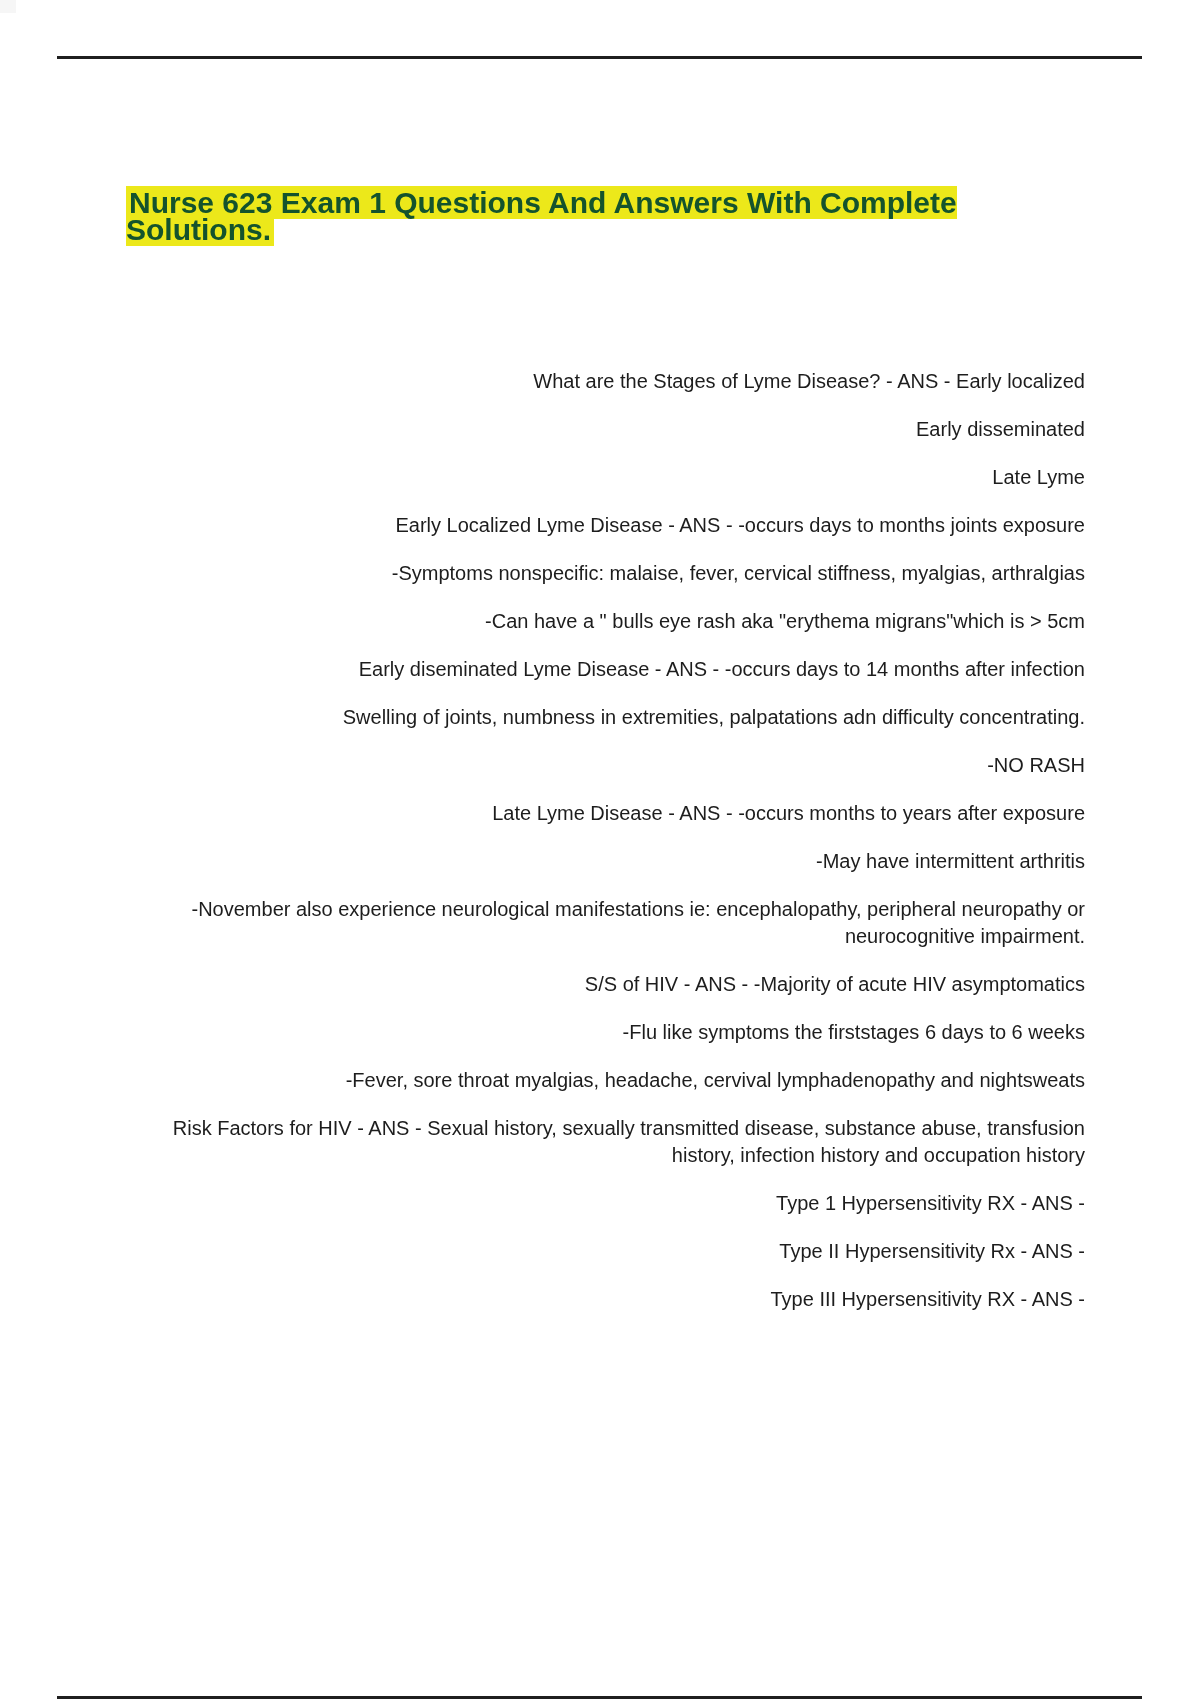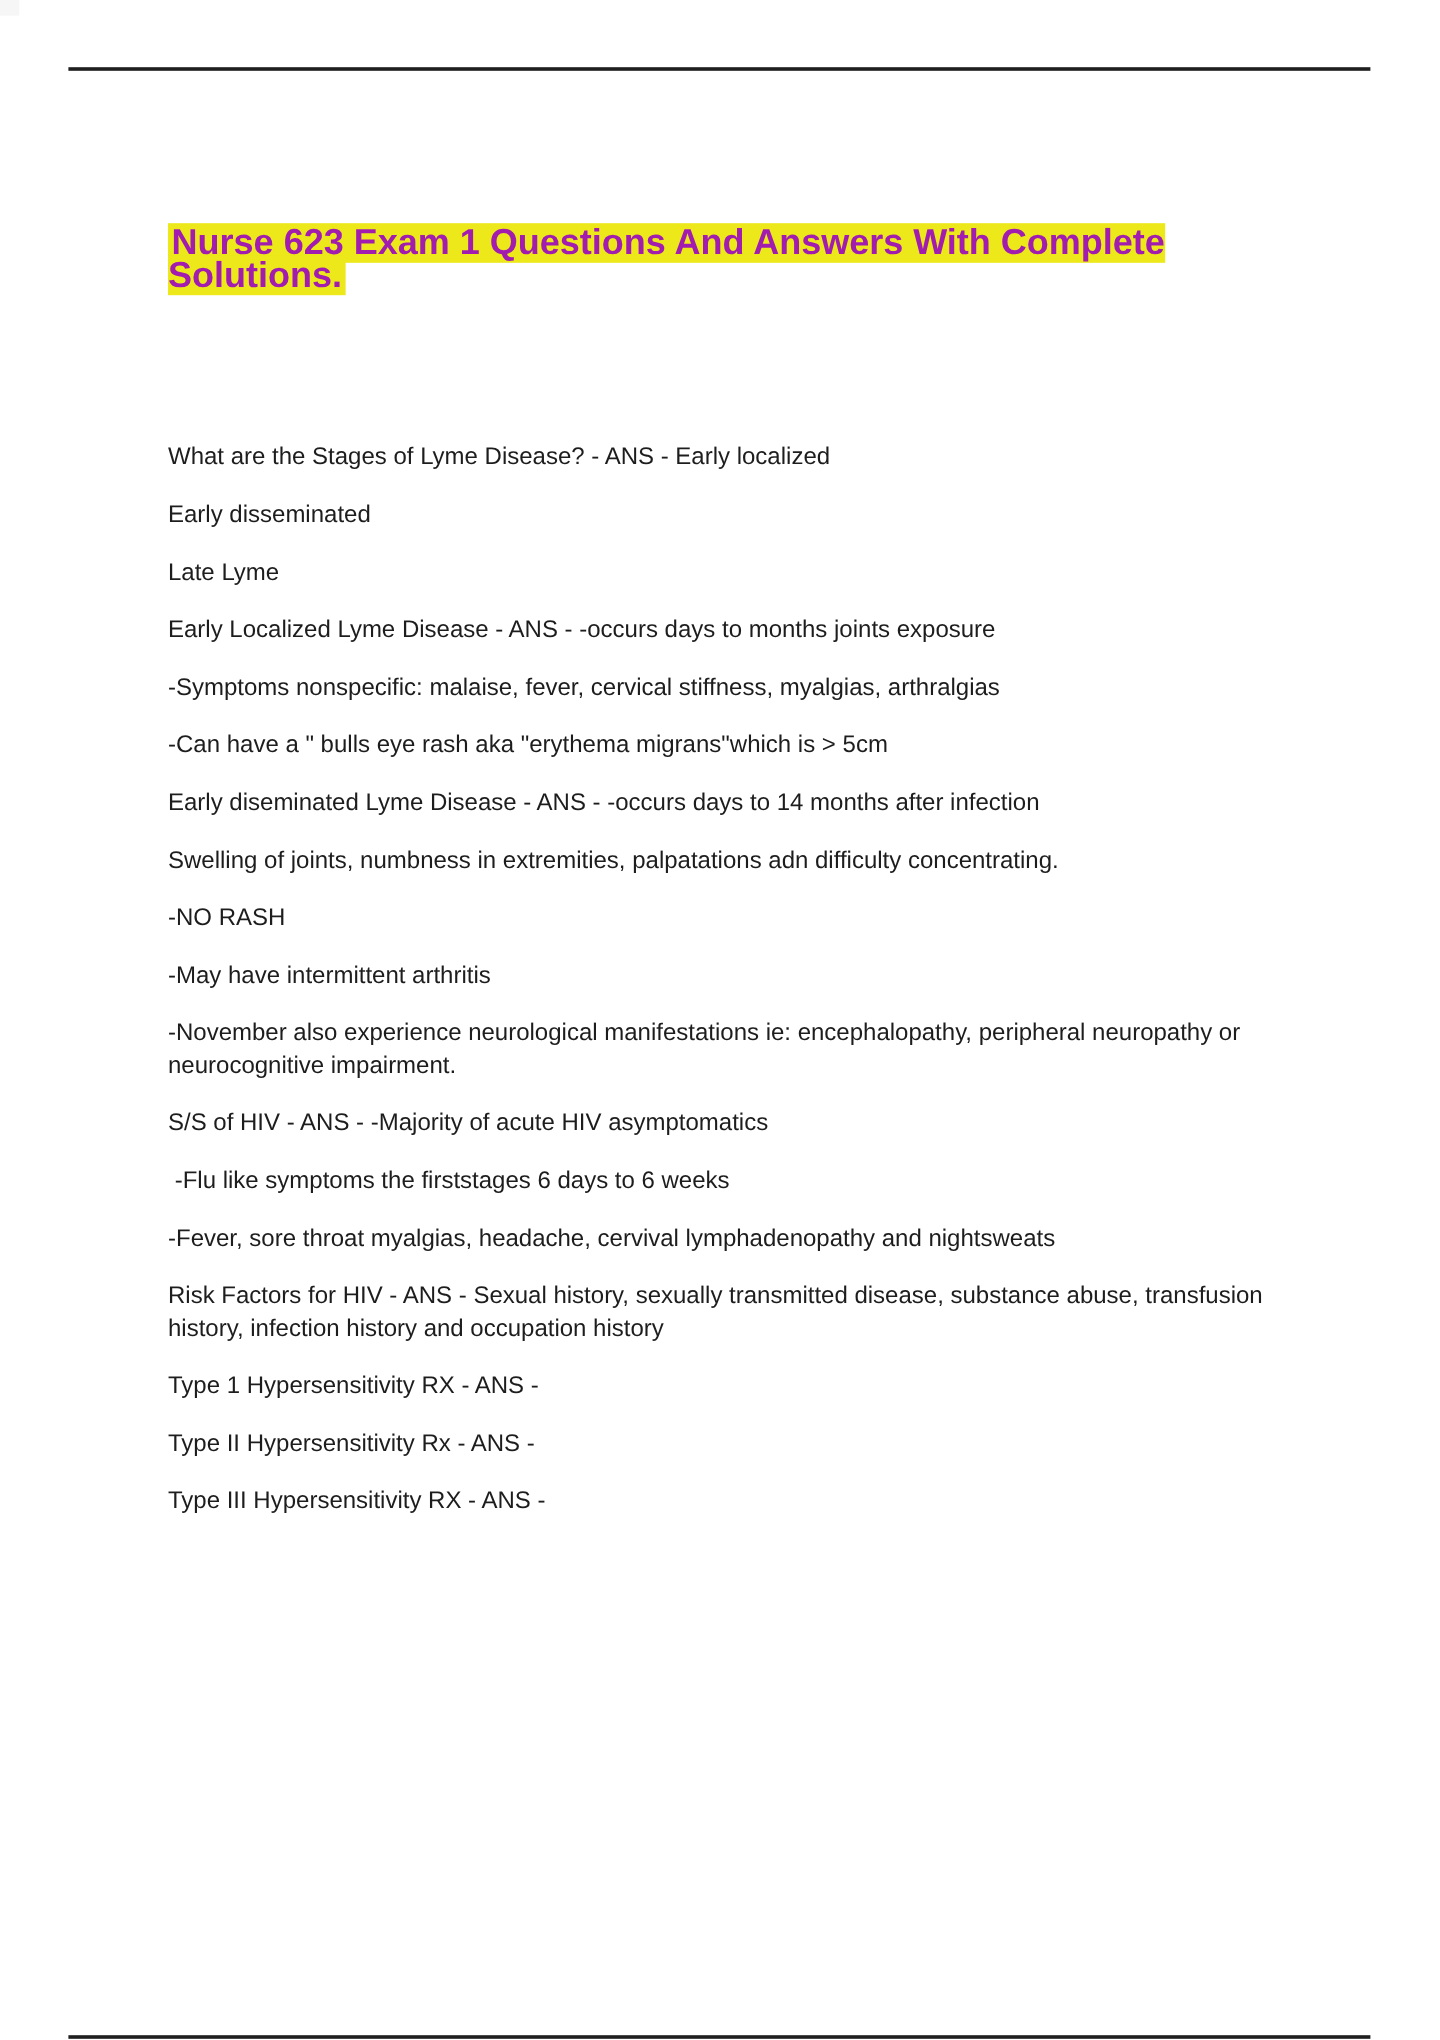--- a/index.html
+++ b/index.html
@@ -25,47 +25,48 @@
     position: absolute;
     left: 57px;
     width: 1085px;
     height: 3px;
     background: #1f1f1f;
   }
   .rule.top { top: 56px; }
   .rule.bottom { top: 1696px; }
   .doc-title {
     position: absolute;
-    left: 140px;
+    left: 126px;
     top: 189px;
     width: 960px;
     margin: 0;
     font-size: 30px;
     line-height: 27px;
     font-weight: bold;
     letter-spacing: 0px;
-    color: #a21caf;
+    color: #14532d;
     white-space: pre-wrap;
   }
   .doc-title .hl {
     background: #ece81a;
     padding: 0 3px;
   }
   .content {
     position: absolute;
     left: 140px;
     top: 368px;
     width: 945px;
     color: #1d1d1d;
   }
   .content p.para {
     margin: 0 0 21px 0;
     font-size: 20px;
     line-height: 27px;
     white-space: pre-wrap;
+    text-align: right;
   }
 </style>
 </head>
 <body>
 
 <div class="page">
   <div class="corner-artifact"></div>
   <div class="rule top"></div>
 
   <h1 class="doc-title"><span class="hl" style="background: rgb(236, 232, 26);">Nurse 623 Exam 1 Questions And Answers With Complete
@@ -74,20 +75,21 @@
   <div class="content">
       <p class="para">What are the Stages of Lyme Disease? - ANS - Early localized</p>
       <p class="para">Early disseminated</p>
       <p class="para">Late Lyme</p>
       <p class="para">Early Localized Lyme Disease - ANS - -occurs days to months joints exposure</p>
       <p class="para">-Symptoms nonspecific: malaise, fever, cervical stiffness, myalgias, arthralgias</p>
       <p class="para">-Can have a " bulls eye rash aka "erythema migrans"which is &gt; 5cm</p>
       <p class="para">Early diseminated Lyme Disease - ANS - -occurs days to 14 months after infection</p>
       <p class="para">Swelling of joints, numbness in extremities, palpatations adn difficulty concentrating.</p>
       <p class="para">-NO RASH</p>
+      <p class="para">Late Lyme Disease - ANS - -occurs months to years after exposure</p>
       <p class="para">-May have intermittent arthritis</p>
       <p class="para">-November also experience neurological manifestations ie: encephalopathy, peripheral neuropathy or
 neurocognitive impairment.</p>
       <p class="para">S/S of HIV - ANS - -Majority of acute HIV asymptomatics</p>
       <p class="para"> -Flu like symptoms the firststages 6 days to 6 weeks</p>
       <p class="para">-Fever, sore throat myalgias, headache, cervival lymphadenopathy and nightsweats</p>
       <p class="para">Risk Factors for HIV - ANS - Sexual history, sexually transmitted disease, substance abuse, transfusion
 history, infection history and occupation history</p>
       <p class="para">Type 1 Hypersensitivity RX - ANS -</p>
       <p class="para">Type II Hypersensitivity Rx - ANS -</p>

